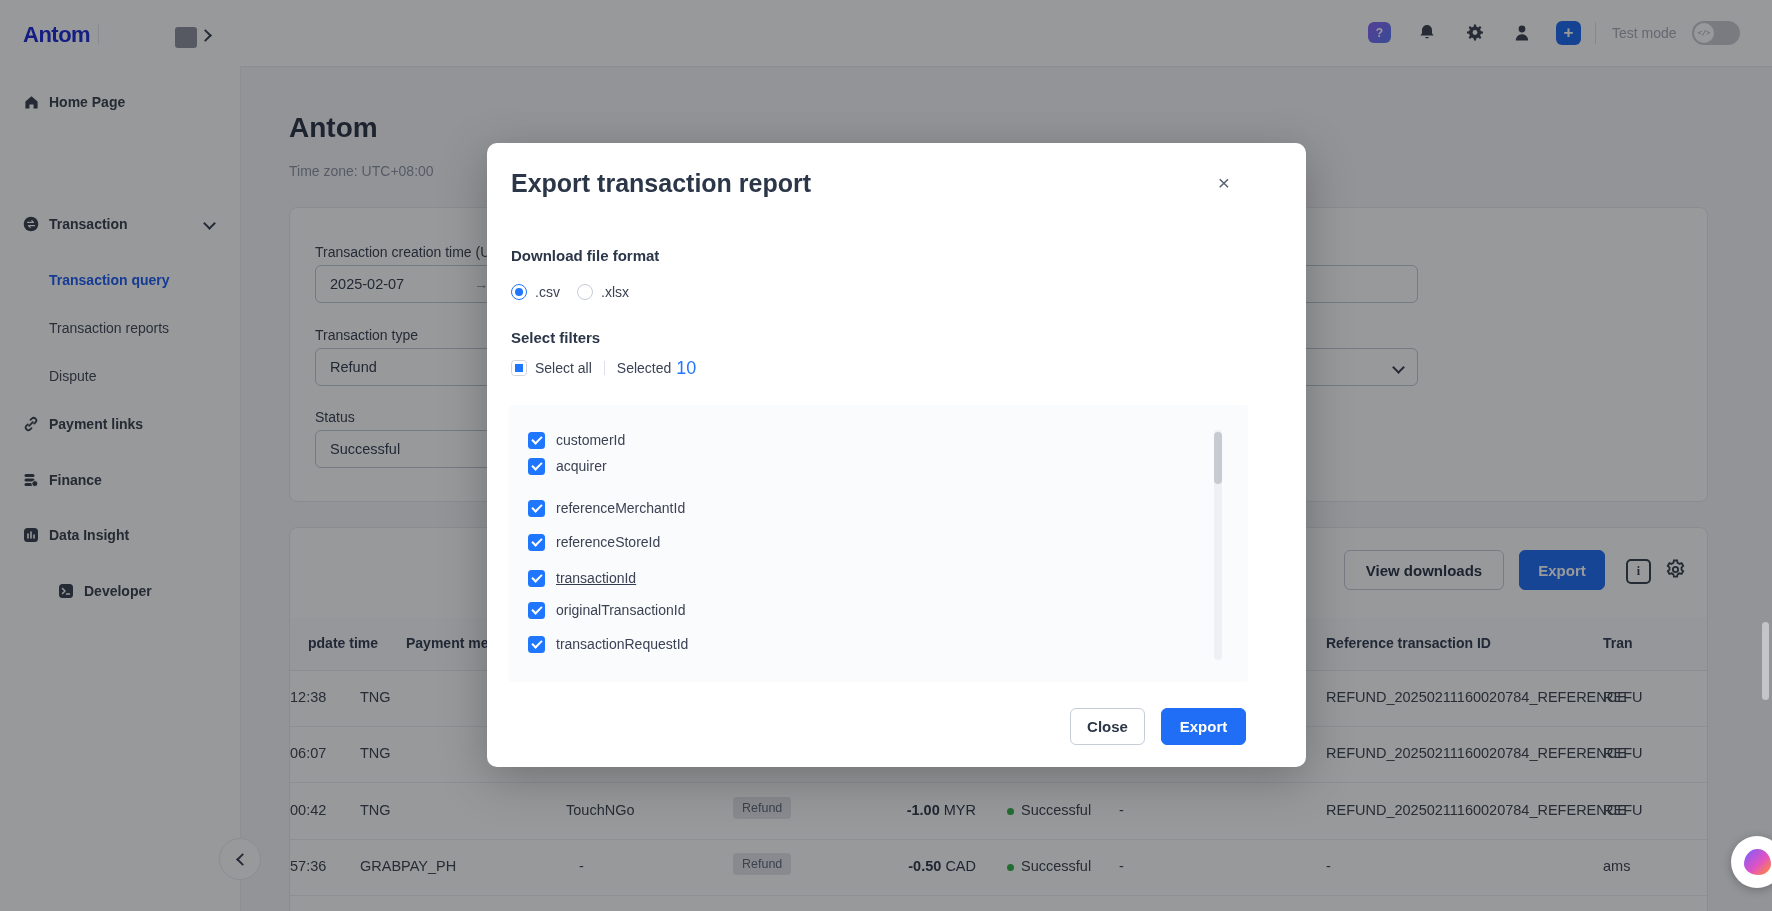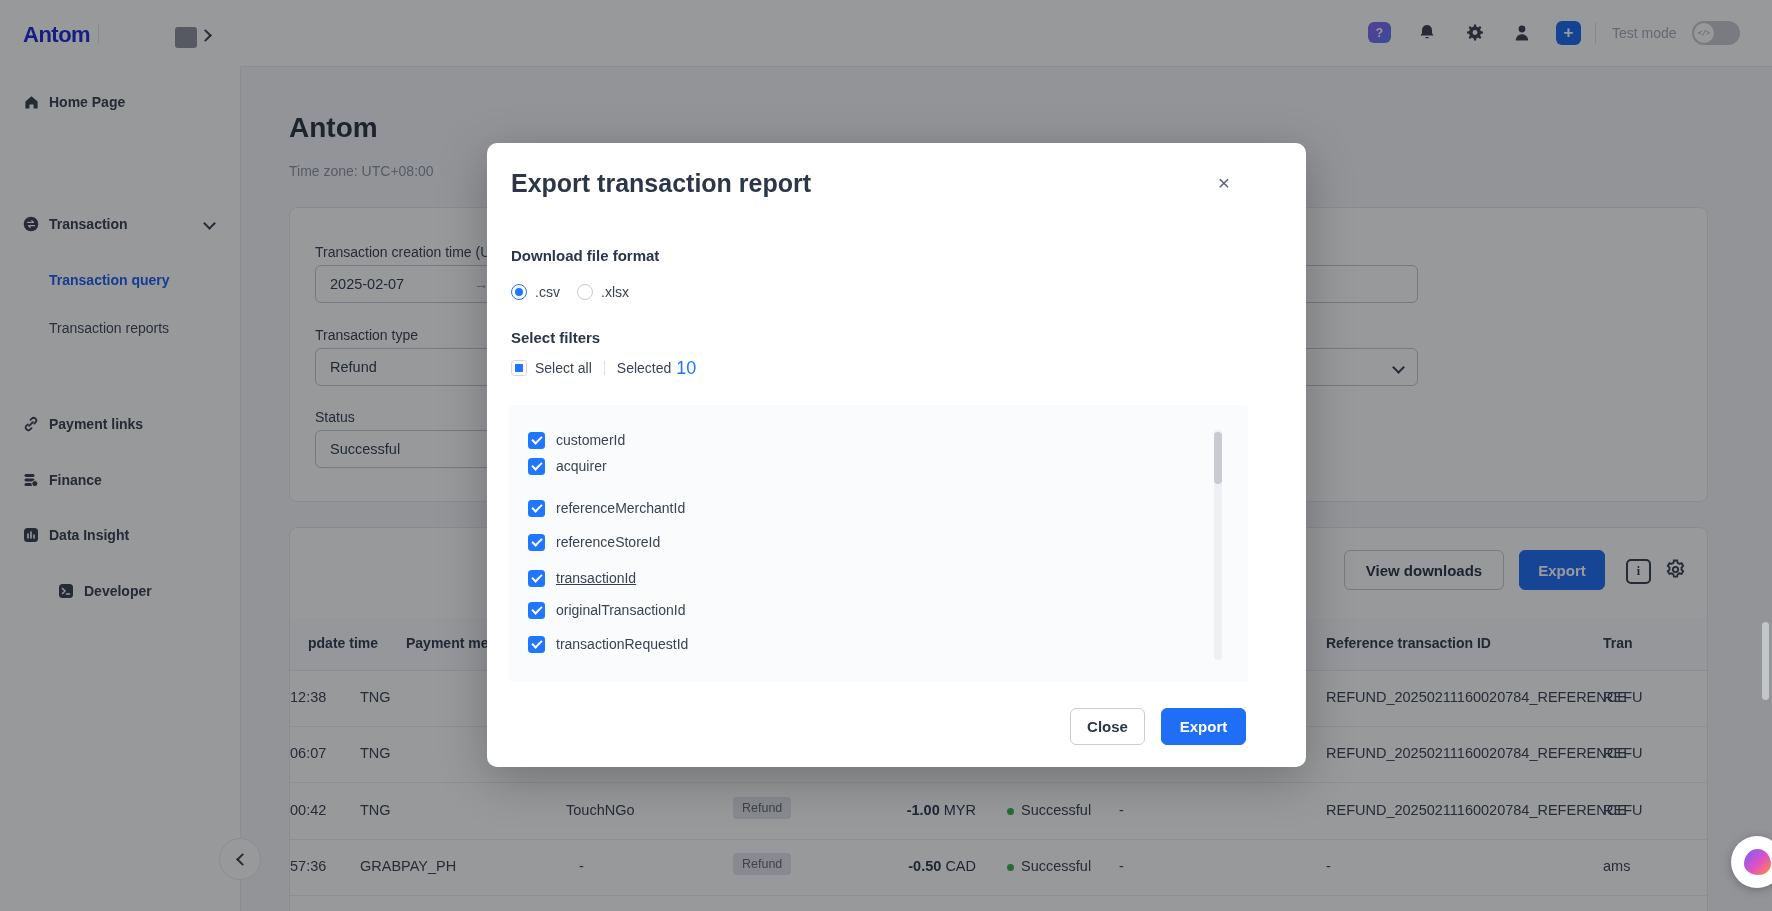--- a/index.html
+++ b/index.html
@@ -168,20 +168,23 @@
       </span>
       <span class="s-label">Transaction</span>
       <span class="chv chv-down s-chev"></span>
     </div>
     <div class="s-item" style="top:197px;">
       <span class="s-label s-sub s-active">Transaction query</span>
     </div>
     <div class="s-item" style="top:245px;">
       <span class="s-label s-sub">Transaction reports</span>
     </div>
+    <div class="s-item" style="top:293px;">
+      <span class="s-label s-sub">Dispute</span>
+    </div>
     <div class="s-item" style="top:341px;">
       <span class="s-ico">
         <svg width="16" height="16" viewBox="0 0 16 16">
             <path fill="none" stroke="#39424f" stroke-width="1.8" stroke-linecap="round" d="M6.2 9.8l3.6-3.6M4.8 8.4 3.5 9.7a2.6 2.6 0 0 0 3.7 3.7l1.3-1.3M11.2 7.6l1.3-1.3a2.6 2.6 0 0 0-3.7-3.7L7.5 3.9"></path>
           </svg>
       </span>
       <span class="s-label">Payment links</span>
     </div>
     <div class="s-item" style="top:452px;">
       <span class="s-ico">

